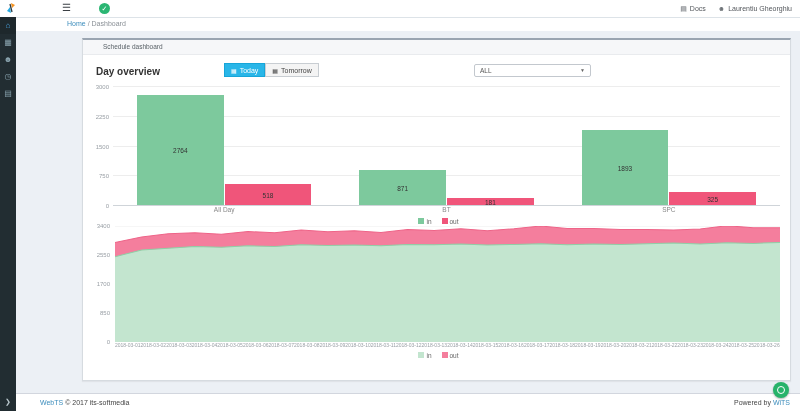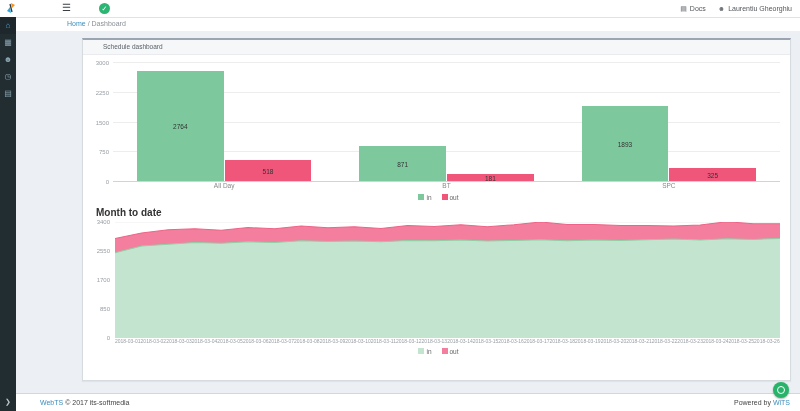--- a/index.html
+++ b/index.html
@@ -139,20 +139,37 @@
 <div class="crumb-bar">
   <span class="crumb-link">Home</span>
   <span class="crumb-sep">/</span>
   <span class="crumb-cur">Dashboard</span>
 </div>
 
 <div class="panel">
   <div class="panel-heading">Schedule dashboard</div>
   <div class="panel-body">
 
+    <div class="controls">
+      <span class="sec-title">Day overview</span>
+      <div class="btn-group">
+        <button class="btn active">
+          <span class="cal">▦</span>
+          <span>Today</span>
+        </button>
+        <button class="btn">
+          <span class="cal">▦</span>
+          <span>Tomorrow</span>
+        </button>
+      </div>
+      <div class="select">
+        <span>ALL</span>
+        <span class="caret">▼</span>
+      </div>
+    </div>
 
     <div id="barchart">
         <div class="bar-row">
           <div class="ylabs">
             <span style="top:119px">0</span>
             <span style="top:89.25px">750</span>
             <span style="top:59.5px">1500</span>
             <span style="top:29.75px">2250</span>
             <span style="top:0px">3000</span>
           </div>
@@ -196,21 +213,20 @@
           <span>SPC</span>
         </div>
         <div class="legend">
           <span class="li">
       <span class="sq" style="background:#7dc99d"></span>in</span>
           <span class="li">
       <span class="sq" style="background:#f0557a"></span>out</span>
         </div>
       </div>
 
-    <div class="month-title">Month to date</div>
     <div id="areachart">
         <div class="area-row">
           <div class="ylabs2">
             <span style="top:116px">0</span>
             <span style="top:87px">850</span>
             <span style="top:58px">1700</span>
             <span style="top:29px">2550</span>
             <span style="top:0px">3400</span>
           </div>
           <svg class="area-svg" viewBox="0 0 664 116" preserveAspectRatio="none">

